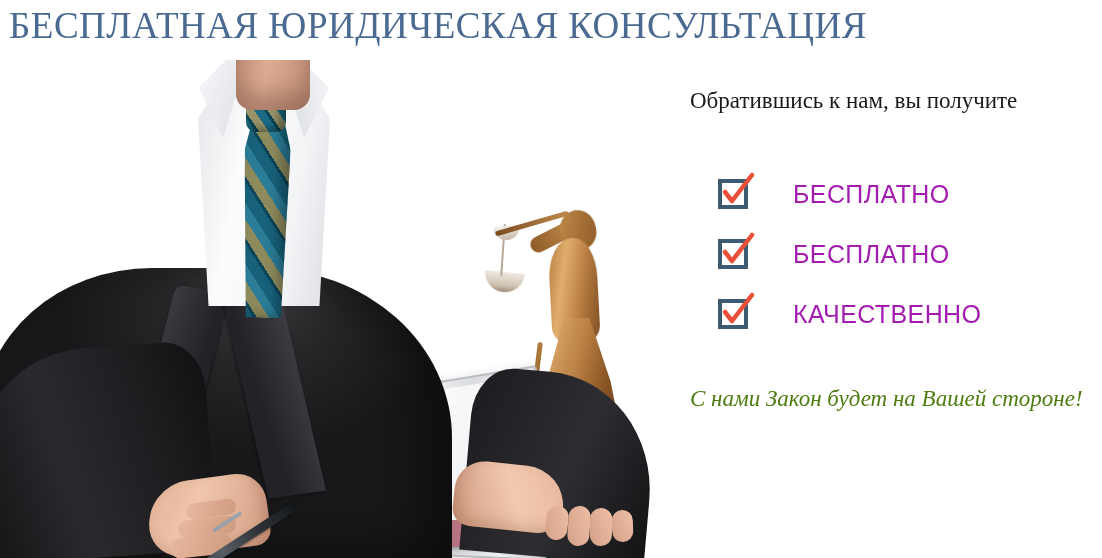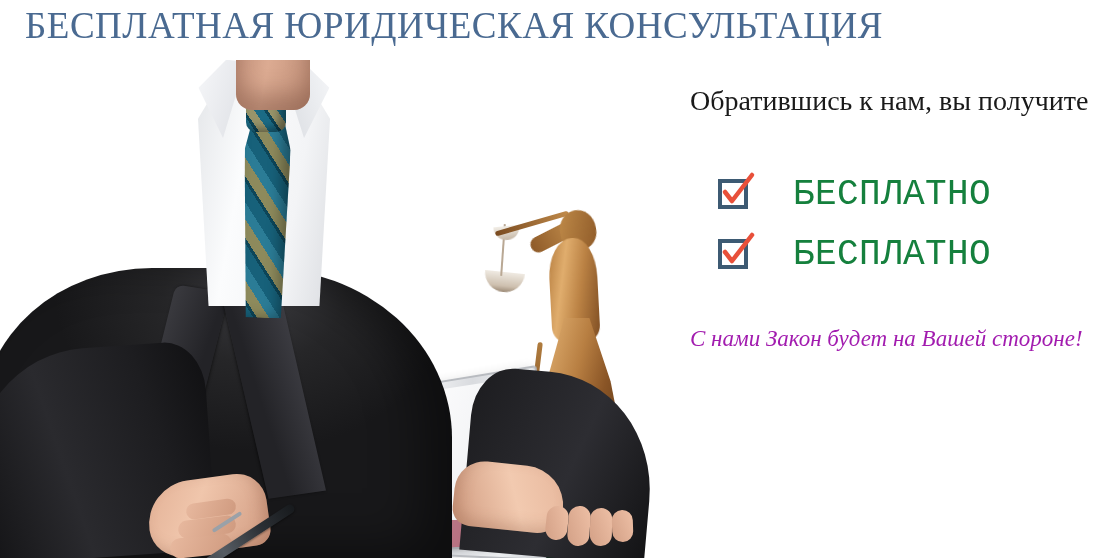--- a/index.html
+++ b/index.html
@@ -16,21 +16,21 @@
     position: relative;
     width: 1102px;
     height: 558px;
     background: #ffffff;
     overflow: hidden;
   }
 
   
   .banner-title {
     position: absolute;
-    left: 16px;
+    left: 0;
     top: 4px;
     width: 876px;
     text-align: center;
     font-family: "Liberation Serif", "DejaVu Serif", serif;
     font-size: 37px;
     line-height: 44px;
     letter-spacing: 0.5px;
     color: #4a6a91;
     white-space: nowrap;
   }
@@ -471,21 +471,21 @@
 
   
   .content {
     position: absolute;
     left: 690px;
     top: 82px;
     width: 400px;
   }
   .intro {
     font-family: "Liberation Serif", "DejaVu Serif", serif;
-    font-size: 28px;
+    font-size: 23px;
     line-height: 38px;
     color: #1a1a1a;
     margin: 0;
   }
   .intro-line { display: block; white-space: nowrap; }
 
   .benefits {
     list-style: none;
     margin: 44px 0 0 0;
     padding: 0;
@@ -515,33 +515,33 @@
   .checkbox-icon svg {
     position: absolute;
     left: -2px;
     top: -6px;
     width: 40px;
     height: 40px;
     overflow: visible;
   }
   .benefit-label {
     margin-left: 45px;
-    font-family: Liberation Mono, monospace;
-    font-size: 36px;
+    font-family: Liberation Sans, sans-serif;
+    font-size: 25px;
     letter-spacing: 0.4px;
-    color: #15803d;
+    color: #a21caf;
     white-space: nowrap;
   }
 
   .tagline {
     margin: 42px 0 0 0;
     font-family: "Liberation Serif", "DejaVu Serif", serif;
     font-style: italic;
     font-size: 23px;
-    color: #a21caf;
+    color: #4d7c0f;
     white-space: nowrap;
   }
 </style>
 </head>
 <body>
 
 <div class="banner">
 
   <div class="banner-title">БЕСПЛАТНАЯ ЮРИДИЧЕСКАЯ КОНСУЛЬТАЦИЯ</div>
 
@@ -624,20 +624,29 @@
       <li class="benefit">
         <span class="checkbox-icon">
           <span class="box"></span>
           <svg viewBox="0 0 40 40">
             <path d="M9 19 L16 28 L36 2" fill="none" stroke="#e8503a" stroke-width="4.5" stroke-linecap="round" stroke-linejoin="round"></path>
           </svg>
         </span>
         <span class="benefit-label">БЕСПЛАТНО</span>
       </li>
 
+      <li class="benefit">
+        <span class="checkbox-icon">
+          <span class="box"></span>
+          <svg viewBox="0 0 40 40">
+            <path d="M9 19 L16 28 L36 2" fill="none" stroke="#e8503a" stroke-width="4.5" stroke-linecap="round" stroke-linejoin="round"></path>
+          </svg>
+        </span>
+        <span class="benefit-label">КАЧЕСТВЕННО</span>
+      </li>
 
     </ul>
 
     <p class="tagline">С нами Закон будет на Вашей стороне!</p>
 
   </div>
 
 </div>
 
 </body></html>

